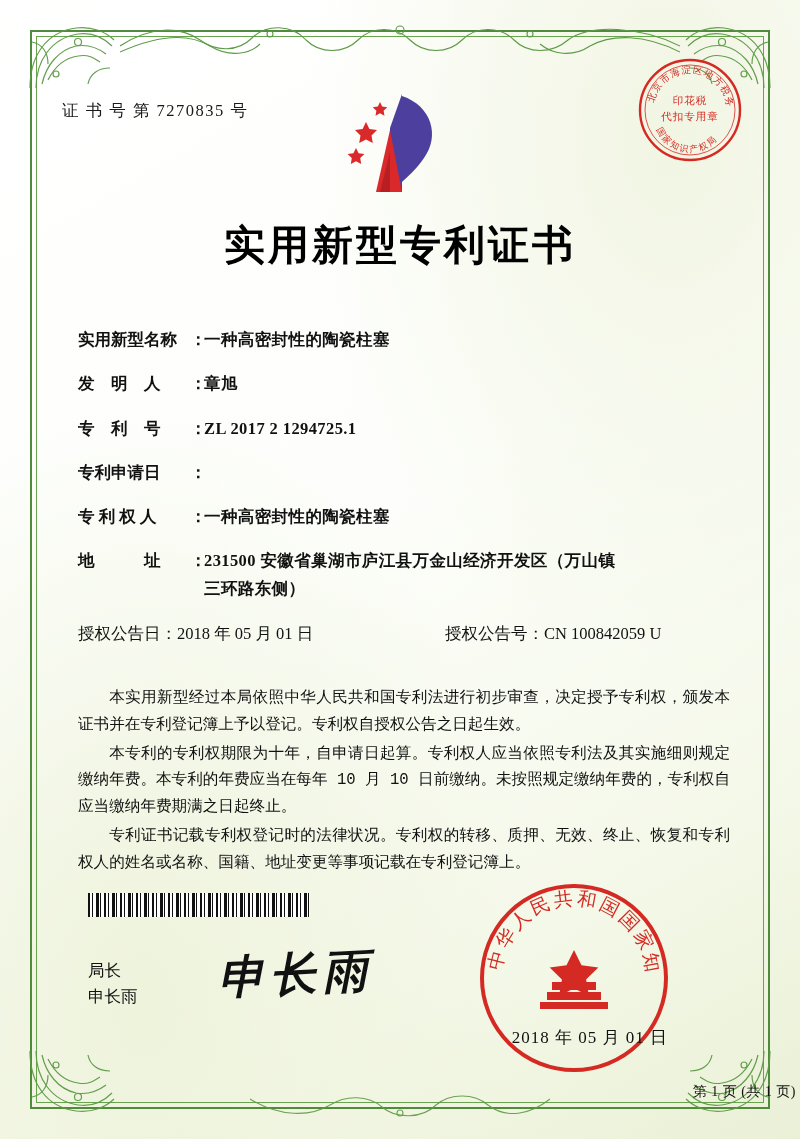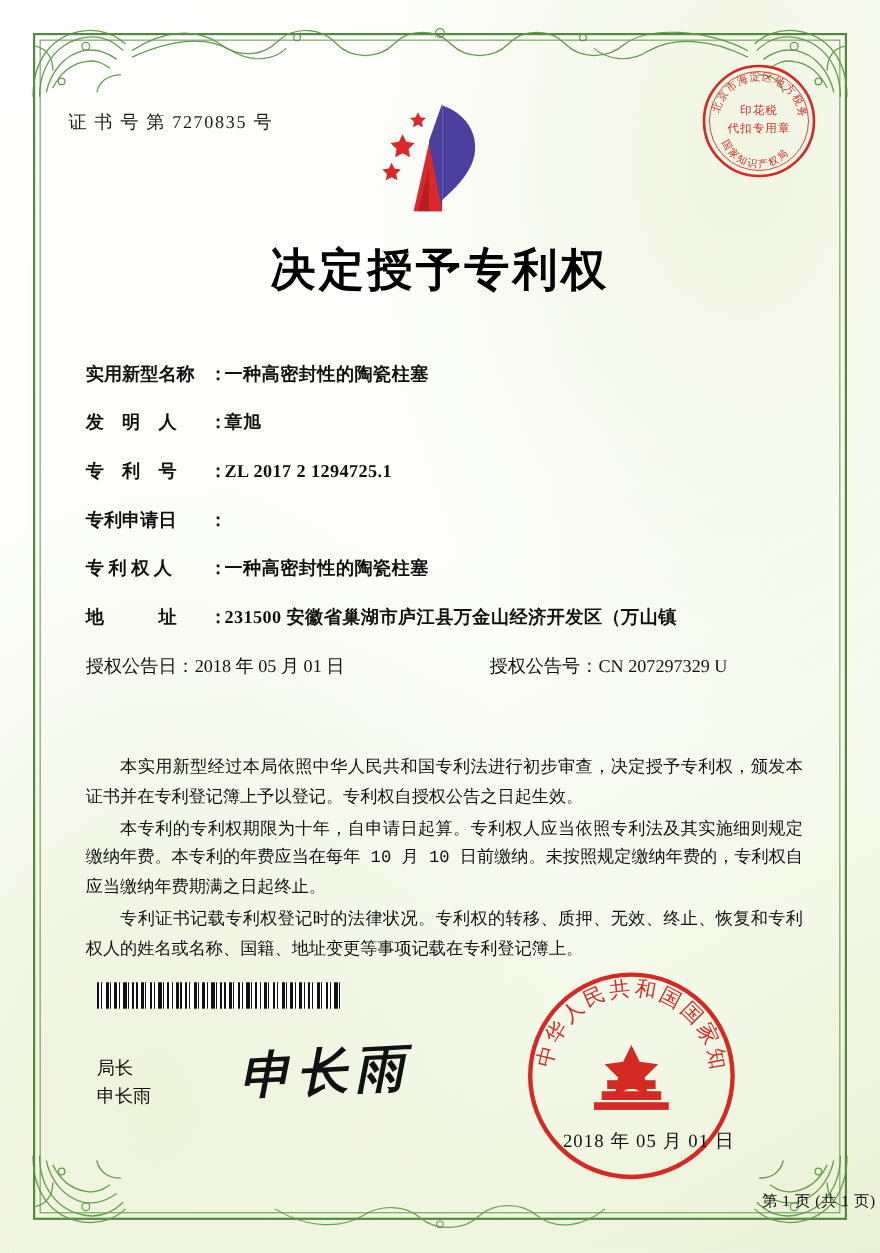--- a/index.html
+++ b/index.html
@@ -352,21 +352,21 @@
         <textPath href="#arcTop" startOffset="6%">北京市海淀区地方税务局</textPath>
       </text>
       <text font-size="9" fill="#d42a23" font-family="'Liberation Serif', serif" letter-spacing="1.6">
         <textPath href="#arcBot" startOffset="12%">国家知识产权局</textPath>
       </text>
       <text x="54" y="48" text-anchor="middle" font-size="10.5" fill="#d42a23" font-family="'Liberation Serif', serif" letter-spacing="1">印花税</text>
       <text x="54" y="64" text-anchor="middle" font-size="10.5" fill="#d42a23" font-family="'Liberation Serif', serif" letter-spacing="1">代扣专用章</text>
     </svg>
   </div>
 
-  <div class="doc-title">决定授予专利权</div>
+  <div class="doc-title">实用新型专利证书</div>
 
   <div class="fields">
     <div class="field-row">
       <span class="field-label">实用新型名称</span>
       <span class="field-colon">：</span>
       <span class="field-value">一种高密封性的陶瓷柱塞</span>
     </div>
     <div class="field-row">
       <span class="field-label">发　明　人</span>
       <span class="field-colon">：</span>
@@ -384,29 +384,30 @@
     <div class="field-row">
       <span class="field-label">专 利 权 人</span>
       <span class="field-colon">：</span>
       <span class="field-value">一种高密封性的陶瓷柱塞</span>
     </div>
     <div class="field-row">
       <span class="field-label">地　　　址</span>
       <span class="field-colon">：</span>
       <span class="field-value">
         <span>231500 安徽省巢湖市庐江县万金山经济开发区（万山镇</span>
+        <span class="line2">三环路东侧）</span>
       </span>
     </div>
 
     <div class="pub-row">
       <span class="pub-left">
         <span>授权公告日</span><span>：</span><span>2018 年 05 月 01 日</span>
       </span>
       <span class="pub-right">
-        <span>授权公告号</span><span>：</span><span>CN 207297329 U</span>
+        <span>授权公告号</span><span>：</span><span>CN 100842059 U</span>
       </span>
     </div>
   </div>
 
   <div class="paras">
     <p>本实用新型经过本局依照中华人民共和国专利法进行初步审查，决定授予专利权，颁发本证书并在专利登记簿上予以登记。专利权自授权公告之日起生效。</p>
     <p>本专利的专利权期限为十年，自申请日起算。专利权人应当依照专利法及其实施细则规定缴纳年费。本专利的年费应当在每年 10 月 10 日前缴纳。未按照规定缴纳年费的，专利权自应当缴纳年费期满之日起终止。</p>
     <p>专利证书记载专利权登记时的法律状况。专利权的转移、质押、无效、终止、恢复和专利权人的姓名或名称、国籍、地址变更等事项记载在专利登记簿上。</p>
   </div>
 

